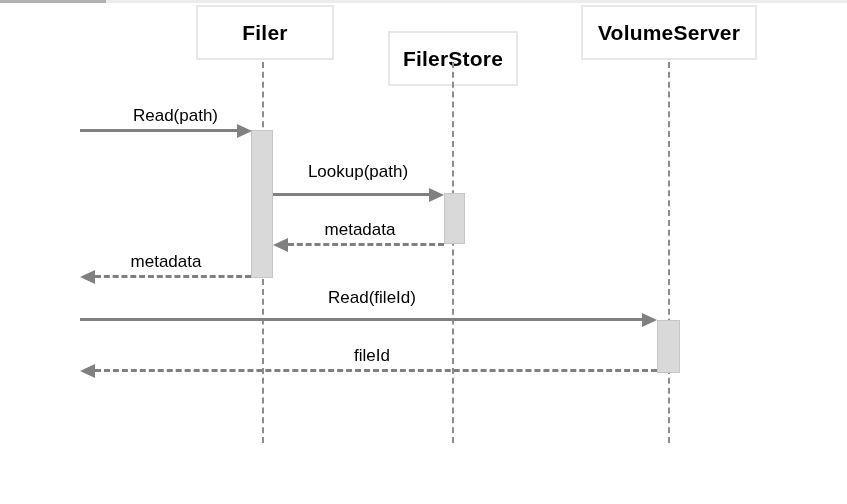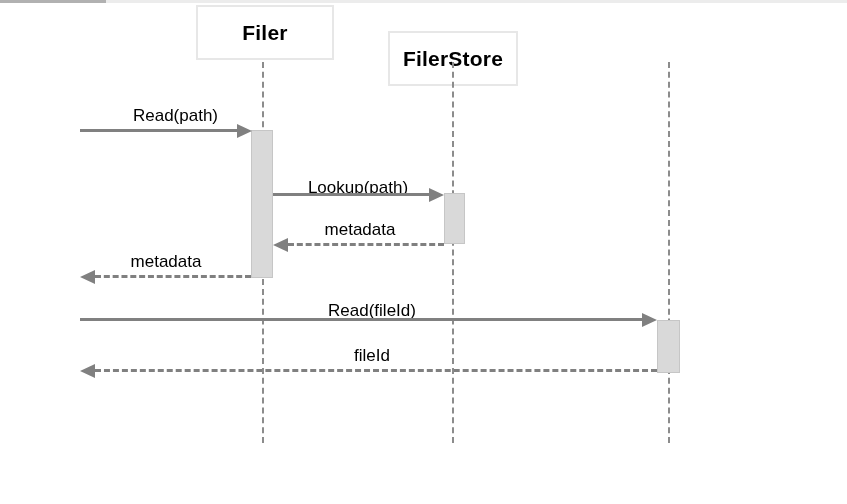--- a/index.html
+++ b/index.html
@@ -97,52 +97,55 @@
     transform: translateX(-50%);
   }
 
   
   .m1-line  { left: 80px;  top: 129px; width: 157px; }
   .m1-head  { left: 237px; top: 124px; }
   .m1-label { left: 166px; top: 106px; padding-left: 19px; }
 
   .m2-line  { left: 273px; top: 193px; width: 156px; }
   .m2-head  { left: 429px; top: 188px; }
-  .m2-label { left: 358px; top: 178px; }
+  .m2-label { left: 358px; top: 162px; }
 
   .m3-line  { left: 288px; top: 243px; width: 156px; }
   .m3-head  { left: 273px; top: 238px; }
   .m3-label { left: 360px; top: 220px; }
 
   .m4-line  { left: 95px;  top: 275px; width: 156px; }
   .m4-head  { left: 80px;  top: 270px; }
   .m4-label { left: 166px; top: 252px; }
 
   .m5-line  { left: 80px;  top: 318px; width: 562px; }
   .m5-head  { left: 642px; top: 313px; }
-  .m5-label { left: 372px; top: 301px; }
+  .m5-label { left: 372px; top: 288px; }
 
   .m6-line  { left: 95px;  top: 369px; width: 562px; }
   .m6-head  { left: 80px;  top: 364px; }
   .m6-label { left: 372px; top: 346px; }
 </style>
 </head>
 <body>
 
 <div id="stage">
 
   <div class="top-bar">
     <div class="top-bar-thumb"></div>
   </div>
 
   <div class="pbox pbox-filer">
     <span>Filer</span>
   </div>
   <div class="pbox pbox-filerstore">
     <span>FilerStore</span>
+  </div>
+  <div class="pbox pbox-volumeserver">
+    <span>VolumeServer</span>
   </div>
 
   <div class="lifeline lifeline-filer"></div>
   <div class="lifeline lifeline-filerstore"></div>
   <div class="lifeline lifeline-volumeserver"></div>
 
   <div class="activation act-filer"></div>
   <div class="activation act-filerstore"></div>
   <div class="activation act-volumeserver"></div>
 

